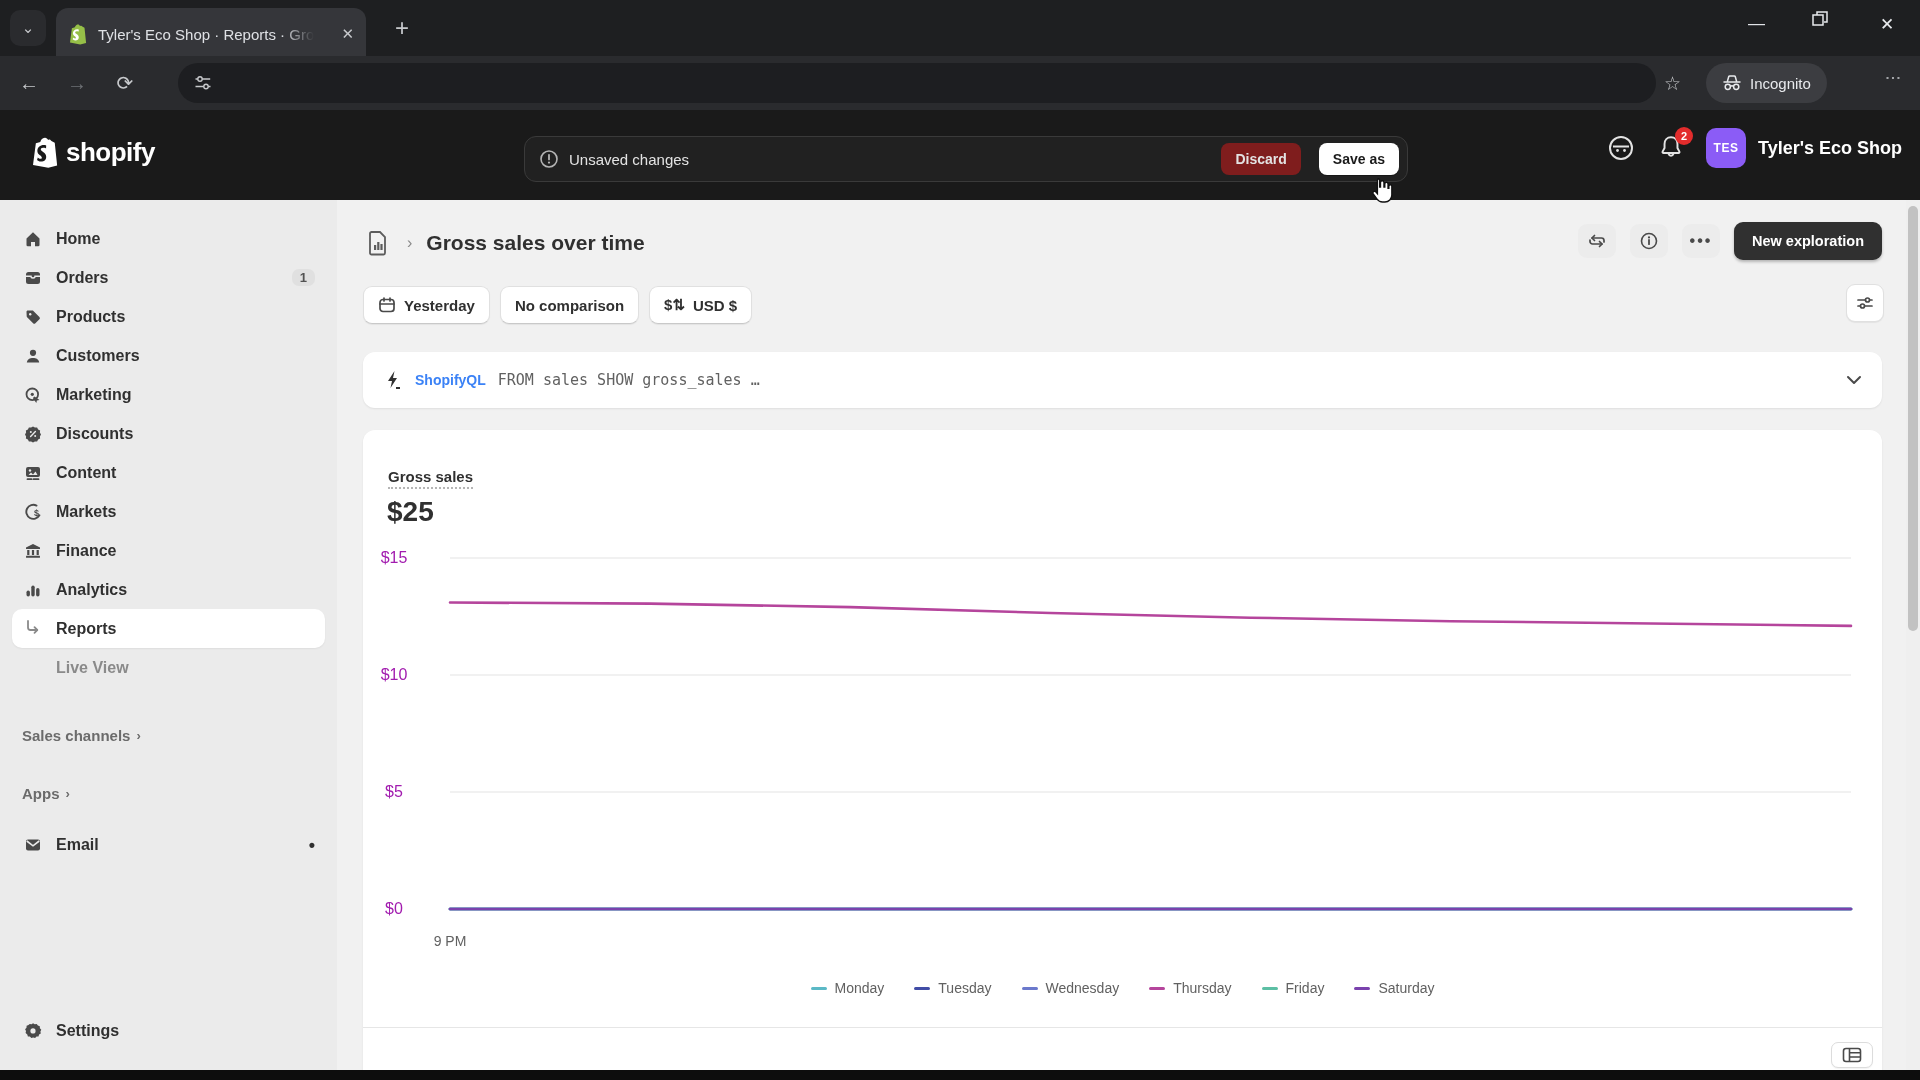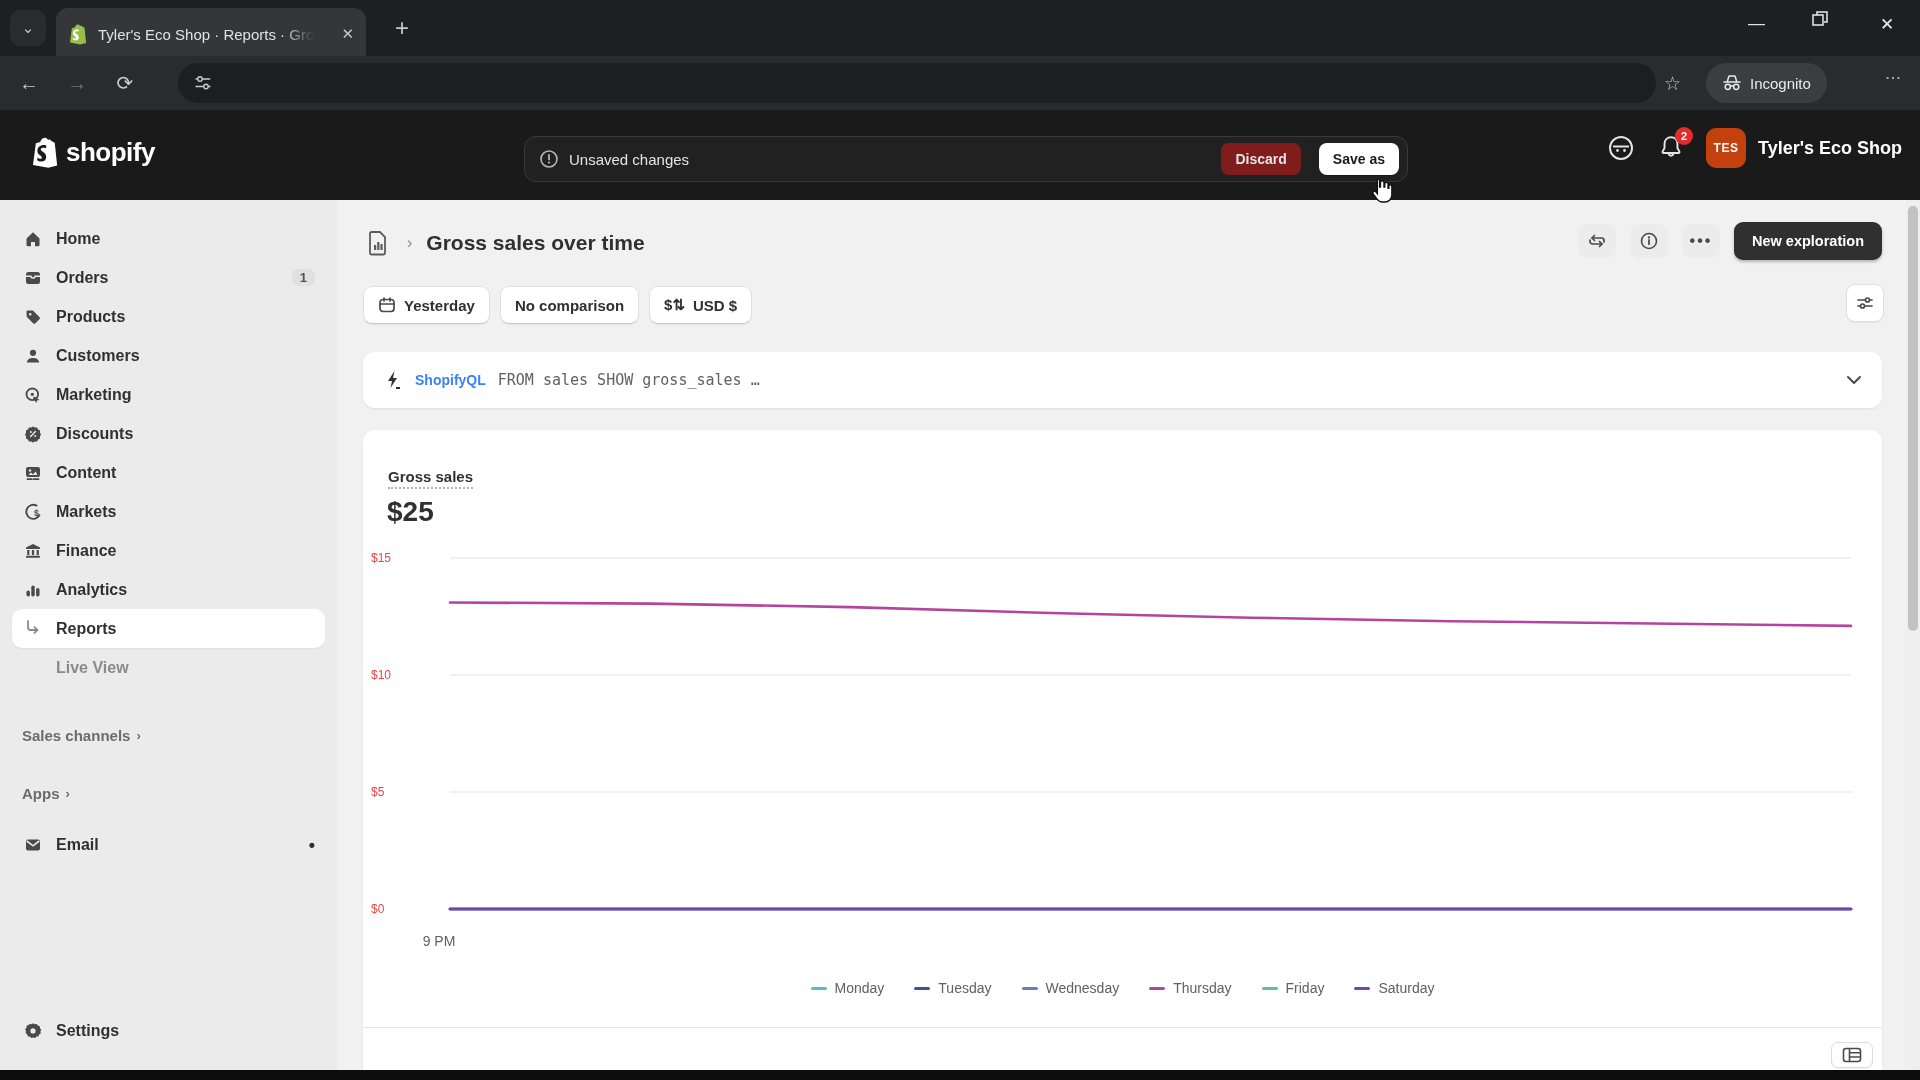--- a/index.html
+++ b/index.html
@@ -26,21 +26,21 @@
   
   .adminbar { position:absolute; left:0; top:110px; width:1920px; height:90px; background:#1a1a1a; }
   .logo { position:absolute; left:30px; top:135px; display:flex; align-items:center; gap:6px; }
   .logo-word { color:#fff; font-size:26px; font-weight:700; letter-spacing:-0.5px; }
   .unsaved { position:absolute; left:524px; top:136px; width:884px; height:46px; background:#212121; border:1px solid #3a3a3a; border-radius:12px; display:flex; align-items:center; padding:0 8px 0 14px; gap:10px; }
   .unsaved-msg { color:#e3e3e3; font-size:15px; font-weight:500; flex:1; }
   .btn-discard { background:#7f1d1d; color:#e3e3e3; font-size:14px; font-weight:600; border:none; border-radius:8px; height:32px; padding:0 14px; margin-right:8px; }
   .btn-saveas { background:#ffffff; color:#1a1a1a; font-size:14px; font-weight:600; border:none; border-radius:8px; height:32px; padding:0 14px; box-shadow:0 1px 0 rgba(0,0,0,.3); }
   .topbar-right { position:absolute; right:18px; top:128px; display:flex; align-items:center; gap:22px; }
   .badge { position:absolute; top:-7px; right:-9px; background:#e32c2c; color:#fff; font-size:11px; font-weight:700; border-radius:9px; min-width:18px; height:18px; display:flex; align-items:center; justify-content:center; padding:0 4px; }
-  .avatar { width:40px; height:40px; border-radius:10px; background:#c2410c; color:#fff; font-size:12px; font-weight:700; display:flex; align-items:center; justify-content:center; letter-spacing:.5px; }
+  .avatar { width:40px; height:40px; border-radius:10px; background:#8b5cf6; color:#fff; font-size:12px; font-weight:700; display:flex; align-items:center; justify-content:center; letter-spacing:.5px; }
   .store-name { color:#fff; font-size:18px; font-weight:600; }
 
   
   .sidebar { position:absolute; left:0; top:200px; width:337px; height:872px; background:#ebebeb; }
   .side-list { position:absolute; left:12px; top:19px; width:313px; }
   .side-item { height:39px; display:flex; align-items:center; gap:12px; padding:0 10px; border-radius:10px; color:#303030; font-size:16px; font-weight:600; }
   .side-item .ic { width:22px; display:flex; justify-content:center; }
   .side-item.active { background:#ffffff; box-shadow:0 1px 2px rgba(0,0,0,.06); }
   .side-item.sub { padding-left:10px; }
   .side-item.muted { color:#8a8a8a; }
@@ -65,21 +65,21 @@
   
   .ql-card { position:absolute; left:26px; top:152px; width:1519px; height:56px; background:#fff; border-radius:12px; box-shadow:0 1px 2px rgba(0,0,0,.08); display:flex; align-items:center; padding:0 20px; gap:12px; }
   .ql-label { font-size:14px; font-weight:600; color:#3b82f6; }
   .ql-query { font-family:"DejaVu Sans Mono", monospace; font-size:15px; color:#616161; }
   .ql-chevron { margin-left:auto; color:#4a4a4a; }
 
   
   .chart-card { position:absolute; left:26px; top:230px; width:1519px; height:642px; background:#fff; border-radius:12px 12px 0 0; box-shadow:0 1px 2px rgba(0,0,0,.08); }
   .chart-title { position:absolute; left:25px; top:38px; font-size:15px; font-weight:600; color:#303030; border-bottom:2px dotted #b5b5b5; padding-bottom:2px; }
   .chart-total { position:absolute; left:24px; top:66px; font-size:28px; font-weight:700; color:#303030; }
-  .ytick { position:absolute; width:46px; text-align:left; font-size:12px; color:#ef4444; transform:translateY(-50%); }
+  .ytick { position:absolute; width:46px; text-align:center; font-size:16px; color:#a21caf; transform:translateY(-50%); }
   .xtick { position:absolute; font-size:14px; color:#616161; transform:translateX(-50%); }
   .legend { position:absolute; left:0; top:550px; width:1519px; display:flex; justify-content:center; gap:30px; }
   .leg-item { display:flex; align-items:center; gap:8px; font-size:14px; color:#616161; }
   .leg-swatch { width:16px; height:3px; border-radius:2px; }
   .card-divider { position:absolute; left:0; top:597px; width:1519px; height:1px; background:#e6e6e6; }
   .table-toggle { position:absolute; left:1468px; top:612px; width:42px; height:26px; background:#fff; border:1px solid #dcdcdc; border-radius:7px; display:flex; align-items:center; justify-content:center; box-shadow:0 1px 1px rgba(0,0,0,.05); }
 
   
   .scrollbar { position:absolute; right:0; top:200px; width:14px; height:872px; background:#efefef; }
   .scroll-thumb { position:absolute; left:2px; top:6px; width:10px; height:425px; background:#c2c2c2; border-radius:6px; }
@@ -409,21 +409,21 @@
         <polyline points="87.0,172.5 287.1,173.6 487.3,177.1 687.4,183.0 887.6,187.7 1087.7,191.2 1287.9,193.5 1488.0,195.9" fill="none" stroke="#b5459c" stroke-width="2.6" stroke-linecap="round"></polyline>
         <polyline points="87.0,479.0 287.1,479.0 487.3,479.0 687.4,479.0 887.6,479.0 1087.7,479.0 1287.9,479.0 1488.0,479.0" fill="none" stroke="#5cbfa4" stroke-width="2.6" stroke-linecap="round"></polyline>
         <polyline points="87.0,479.0 287.1,479.0 487.3,479.0 687.4,479.0 887.6,479.0 1087.7,479.0 1287.9,479.0 1488.0,479.0" fill="none" stroke="#7a42ad" stroke-width="2.6" stroke-linecap="round"></polyline>
       </svg>
     <div id="ytick-layer">
         <span class="ytick" style="left: 8px; top: 128px;">$15</span>
         <span class="ytick" style="left: 8px; top: 245px;">$10</span>
         <span class="ytick" style="left: 8px; top: 362px;">$5</span>
         <span class="ytick" style="left: 8px; top: 479px;">$0</span>
       </div>
-    <span class="xtick" id="xtick0" style="left:76px; top:503px;">9 PM</span>
+    <span class="xtick" id="xtick0" style="left:87px; top:503px;">9 PM</span>
     <div class="legend" id="legend">
         <div class="leg-item">
           <span class="leg-swatch" style="background: rgb(91, 185, 198);"></span>
           <span>Monday</span>
         </div>
         <div class="leg-item">
           <span class="leg-swatch" style="background: rgb(65, 77, 166);"></span>
           <span>Tuesday</span>
         </div>
         <div class="leg-item">

